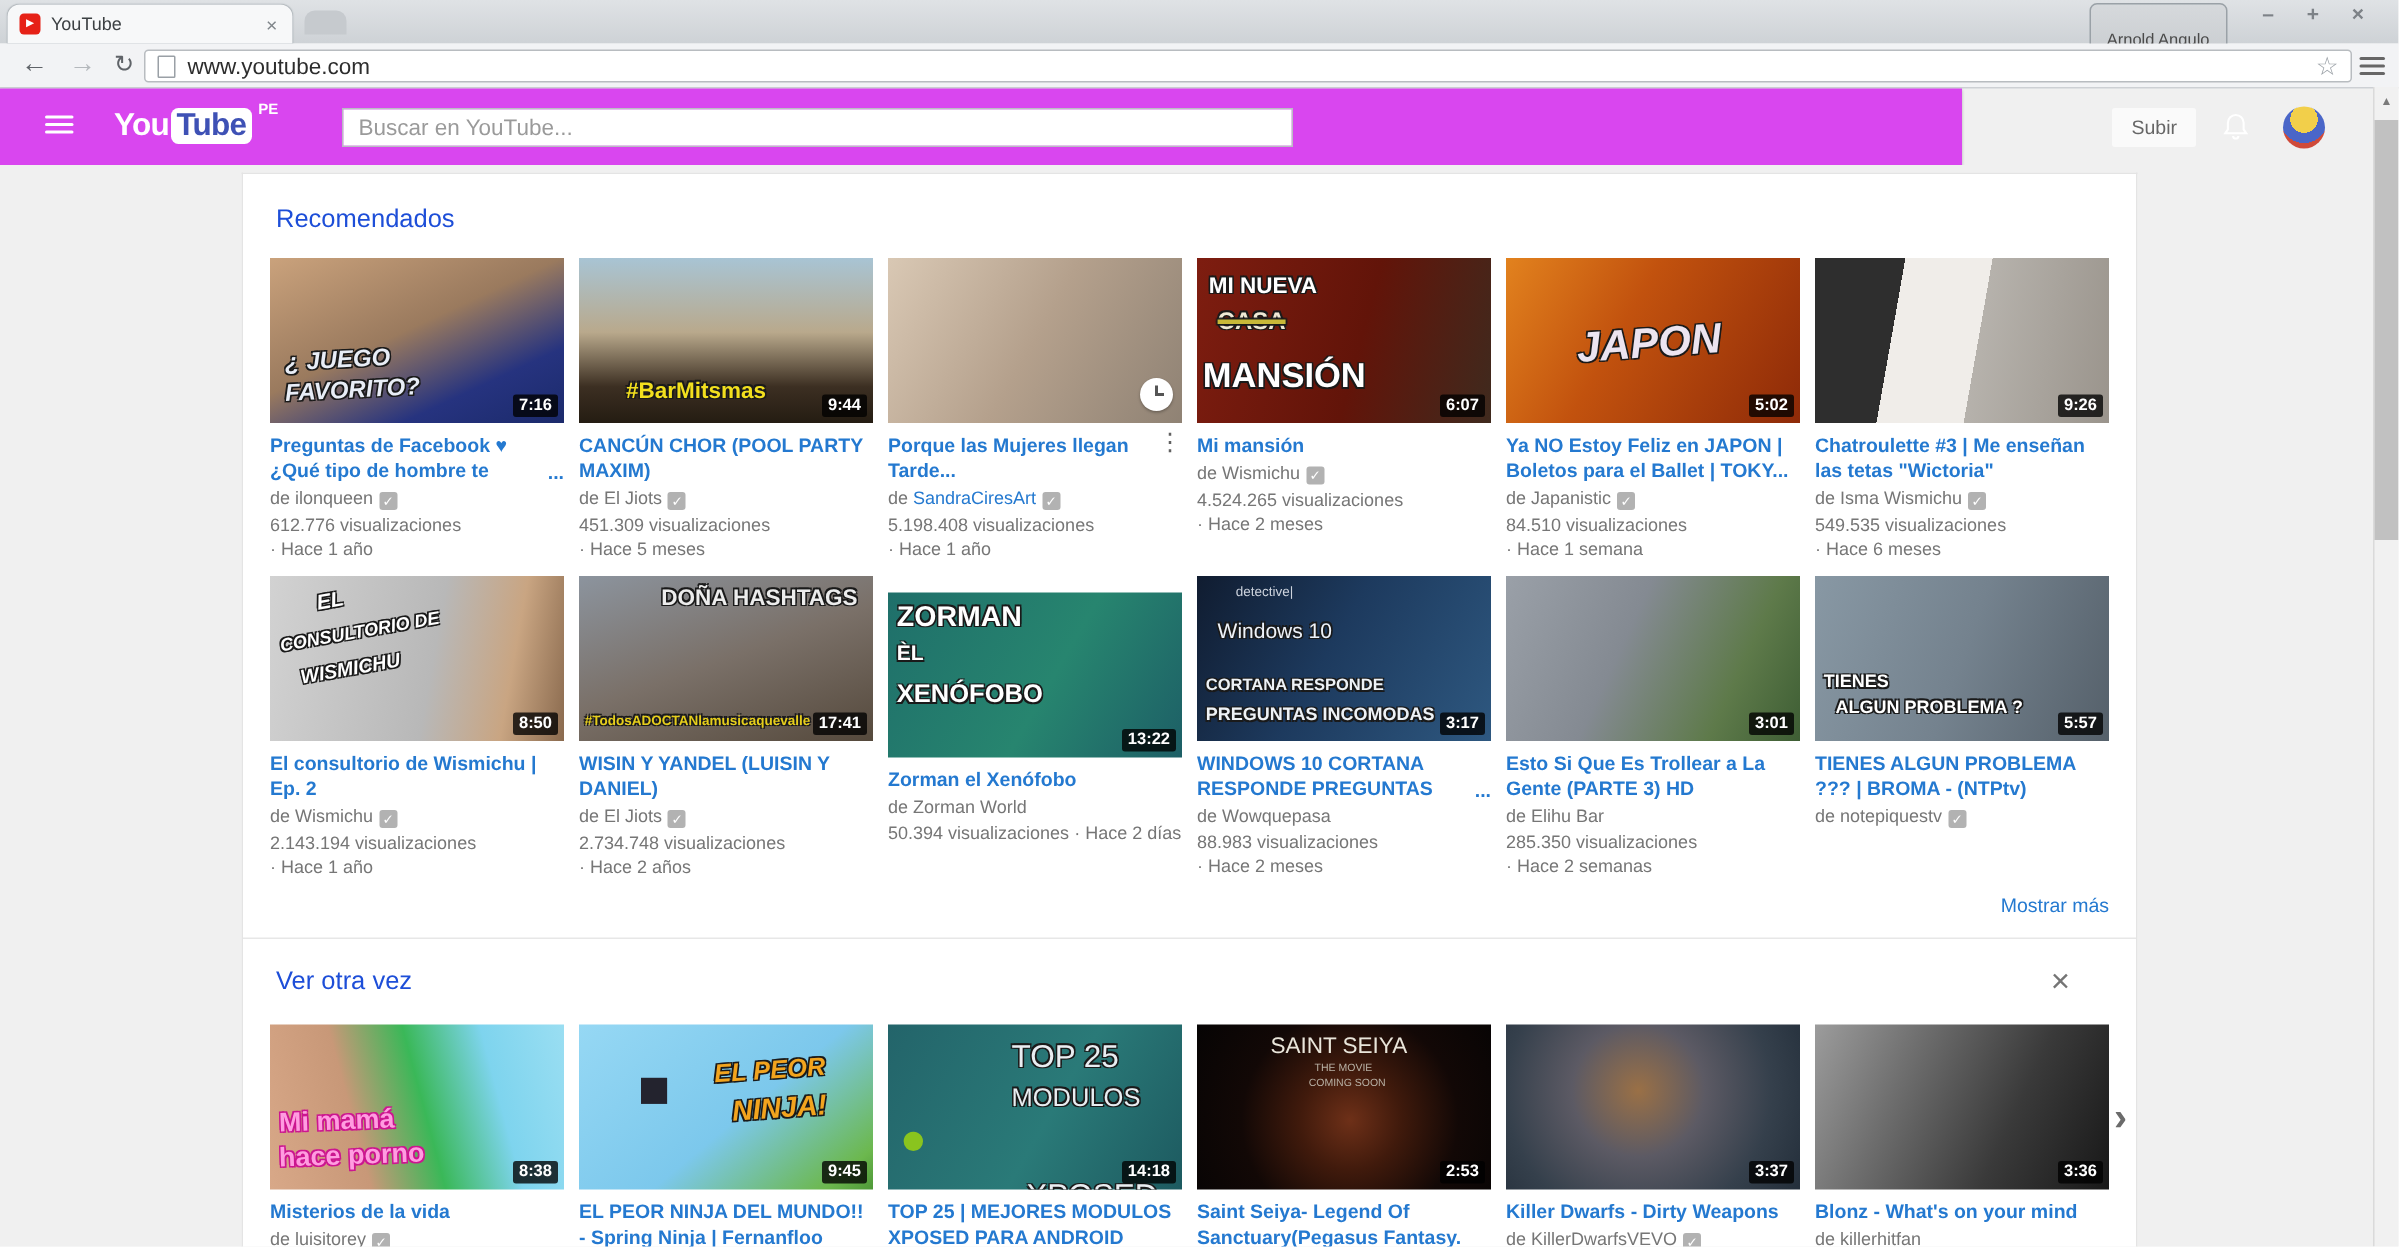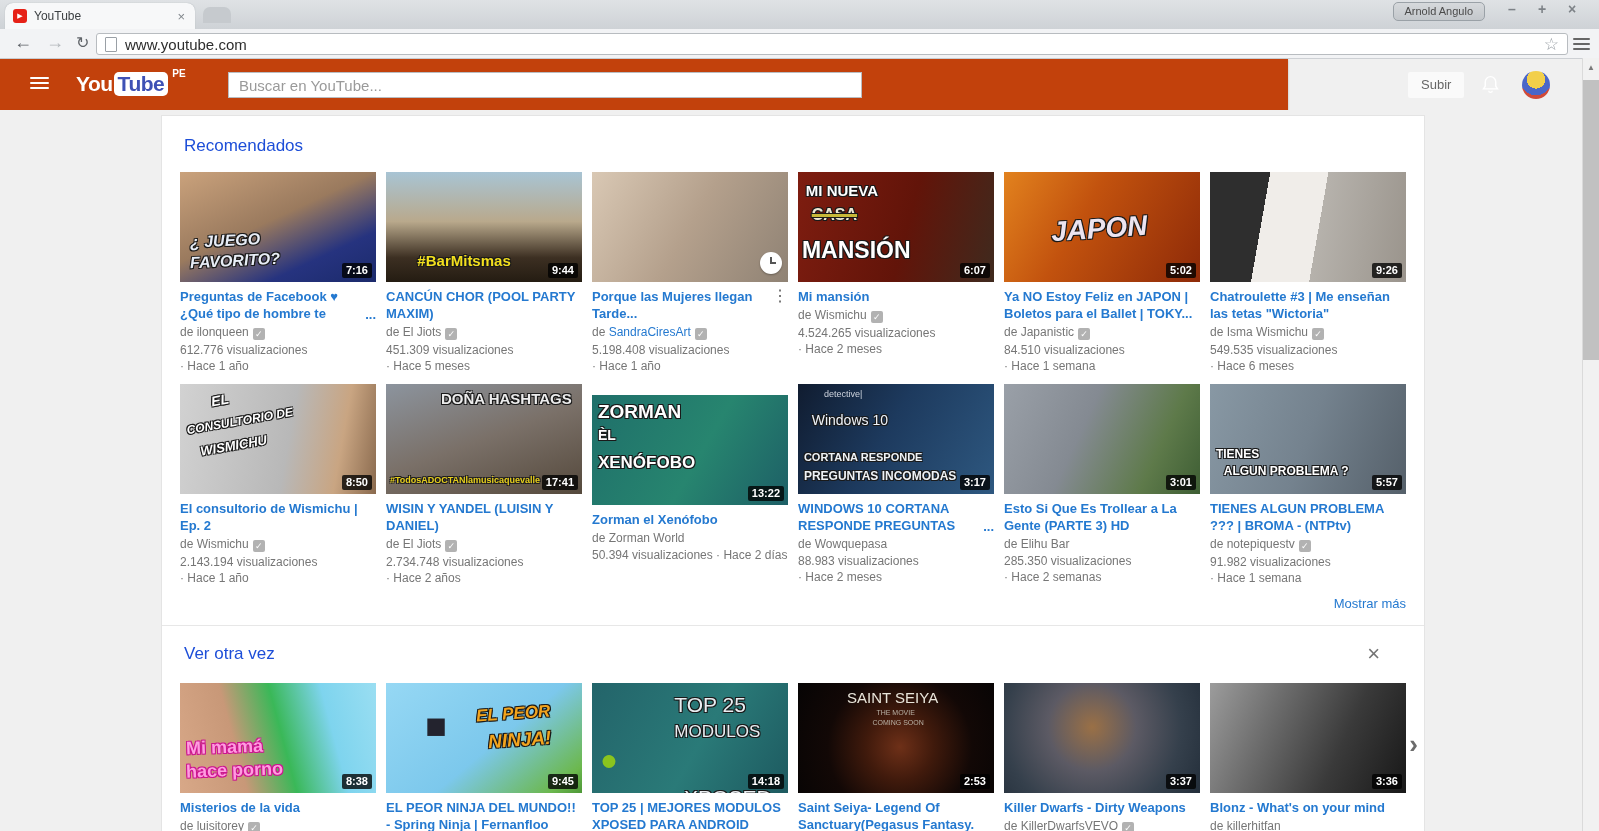--- a/index.html
+++ b/index.html
@@ -10,21 +10,21 @@
             background:linear-gradient(#dfe2e5,#ced2d6);}
   .tab{position:absolute;left:5px;top:3px;width:190px;height:26px;background:#f7f8f9;
        border-radius:8px 8px 0 0;box-shadow:0 0 1px #98a0a6;display:flex;align-items:center;
        padding:0 8px;box-sizing:border-box;cursor:pointer;}
   .favicon{width:14px;height:14px;background:#e62117;border-radius:3px;color:#fff;font-size:7px;
            line-height:14px;text-align:center;flex:0 0 auto;}
   .tabtitle{font-size:12px;color:#3c4043;margin-left:7px;flex:1;white-space:nowrap;overflow:hidden;}
   .tabclose{color:#80868b;font-size:13px;padding:0 2px;cursor:pointer;}
   .newtab{position:absolute;left:203px;top:7px;width:28px;height:16px;background:#c6cace;
           border-radius:7px 7px 0 0;cursor:pointer;}
-  .profilebtn{position:absolute;right:114px;top:2px;height:17px;line-height:16px;padding:0 11px;
+  .profilebtn{position:absolute;right:114px;top:2px;height:17px;line-height:16px;padding:16px 11px;
           font-size:11px;color:#4a4a4a;background:linear-gradient(#d6d9dc,#c3c7cb);
           border:1px solid #9aa1a7;border-radius:5px;cursor:pointer;}
   .winctl{position:absolute;right:20px;top:1px;display:flex;gap:16px;color:#7d8287;
           font-size:14px;font-weight:bold;}
   .winctl span{cursor:pointer;width:14px;text-align:center;}
   .navbar{position:absolute;left:0;top:29px;width:1599px;height:30px;background:#f2f3f5;
           border-bottom:1px solid #cdd0d4;box-sizing:border-box;}
   .navbtn{position:absolute;top:3px;font-size:18px;cursor:pointer;}
   .nav-back{left:14px;color:#5f6368;}
   .nav-fwd{left:46px;color:#b4b8bc;}
@@ -32,22 +32,22 @@
   .omnibox{position:absolute;left:96px;top:4px;width:1472px;height:22px;background:#fff;
            border:1px solid #b8bcc0;border-radius:3px;box-sizing:border-box;display:flex;
            align-items:center;padding:0 8px;cursor:text;}
   .docicon{width:10px;height:13px;border:1px solid #9aa0a6;border-radius:1px;margin-right:8px;
            flex:0 0 auto;background:#fff;}
   .urltext{font-size:15px;color:#2d2d2d;flex:1;}
   .staricon{color:#9aa0a6;font-size:17px;cursor:pointer;}
   .chromemenu{position:absolute;right:9px;top:9px;cursor:pointer;}
   .chromemenu i{display:block;width:17px;height:2px;background:#666;margin:0 0 3px;border-radius:1px;}
   
-  .ytheader{position:absolute;left:0;top:59px;width:1288px;height:51px;background:#c2410c;
-            box-shadow:0 1px 2px rgba(0,0,0,.25);}
+  .ytheader{position:absolute;left:0;top:59px;width:1288px;height:51px;background:#d946ef;
+            box-shadow:0 1px 2px rgba(0,0,0,.25);padding-left:20px;}
   .hamb{position:absolute;left:30px;top:18px;cursor:pointer;}
   .hamb i{display:block;width:19px;height:2px;background:#fff;margin:0 0 3px;border-radius:1px;}
   .ytlogo{position:absolute;left:76px;top:13px;font-size:21px;font-weight:bold;cursor:pointer;
           letter-spacing:-0.5px;}
   .logo-you{color:#fff;}
   .logo-tube{background:#fff;color:#3e51b5;border-radius:5px;padding:0 4px 1px;margin-left:1px;}
   .logo-pe{color:#fff;font-size:10px;font-weight:bold;vertical-align:top;position:relative;
            top:-4px;margin-left:4px;letter-spacing:0;}
   .ytsearch{position:absolute;left:228px;top:13px;width:634px;height:26px;background:#fff;
             border:1px solid #b9bdc2;box-sizing:border-box;}
@@ -300,21 +300,20 @@
           <div class="card">
             <div class="thumb" style="background: linear-gradient(110deg, rgb(136, 152, 164) 0%, rgb(116, 130, 142) 50%, rgb(85, 96, 106) 100%);">
               <span class="ovt" style="left: 3%; top: 58%; font-size: 12px; color: rgb(255, 255, 255); font-weight: 800; text-shadow: rgb(26, 26, 26) -1px -1px 0px, rgb(26, 26, 26) 1px -1px 0px, rgb(26, 26, 26) -1px 1px 0px, rgb(26, 26, 26) 1px 1px 0px;">TIENES</span>
               <span class="ovt" style="left: 7%; top: 74%; font-size: 12px; color: rgb(255, 255, 255); font-weight: 800; text-shadow: rgb(26, 26, 26) -1px -1px 0px, rgb(26, 26, 26) 1px -1px 0px, rgb(26, 26, 26) -1px 1px 0px, rgb(26, 26, 26) 1px 1px 0px;">ALGUN PROBLEMA ?</span>
               <span class="dur">5:57</span>
             </div>
             <div class="trow">
               <a class="vtitle">TIENES ALGUN PROBLEMA ??? | BROMA - (NTPtv)</a>
             </div>
             <div class="byline"><span>de </span><a class="chan">notepiquestv</a><span class="vbadge">✓</span></div>
-            <div class="vmeta"><span>91.982 visualizaciones</span> <span class="agebit">· Hace 1 semana</span></div>
           </div>
         </div>
       <div class="showmore">Mostrar más</div>
     </div>
     <div class="divider"></div>
     <div>
       <div class="sec2head">
         <h2 class="sectitle">Ver otra vez</h2>
         <span class="secclose">×</span>
       </div>

